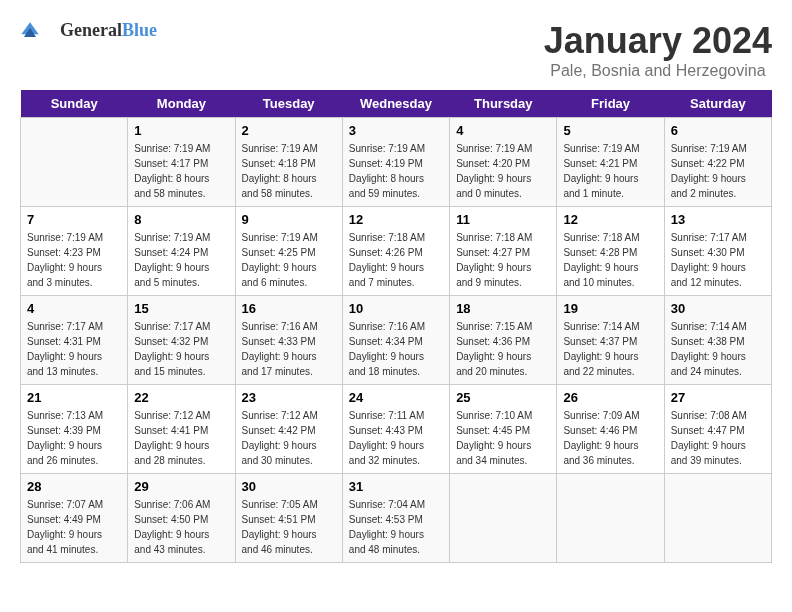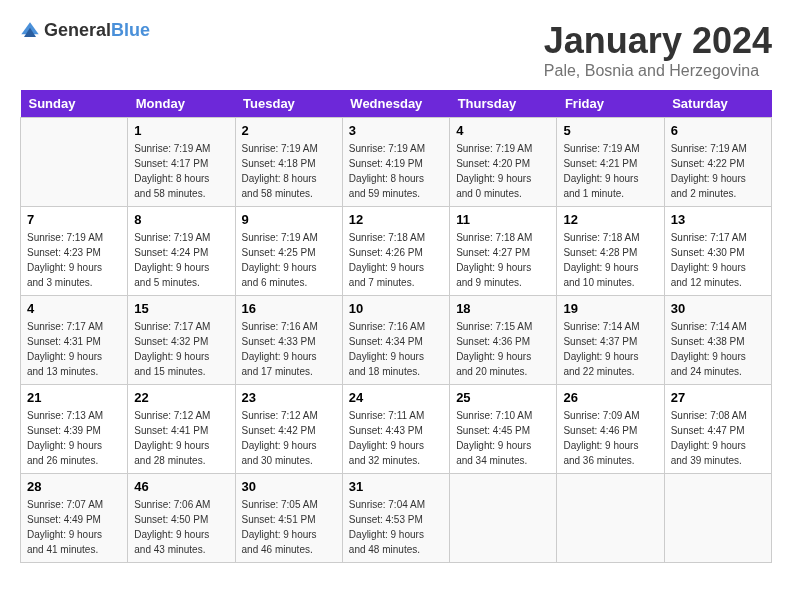--- a/index.html
+++ b/index.html
@@ -12,57 +12,58 @@
     }
     .header {
       display: flex;
       justify-content: space-between;
       align-items: flex-start;
       margin-bottom: 10px;
     }
     .logo {
       display: flex;
       align-items: center;
-      gap: 4px;
+      gap: 20px;
+      font-family: Liberation Serif, serif;
     }
     .logo-text-general {
       font-size: 18px;
       font-weight: bold;
       color: #333;
     }
     .logo-text-blue {
       font-size: 18px;
       font-weight: bold;
       color: #4a90d9;
     }
     .logo-icon {
       width: 20px;
       height: 20px;
     }
     .title-area {
-      text-align: left;
+      text-align: center;
     }
     .month-title {
       font-size: 36px;
       font-weight: bold;
       color: #333;
     }
     .location-title {
       font-size: 16px;
       color: #737373;
     }
     table {
       width: 100%;
       border-collapse: collapse;
       font-size: 11px;
     }
     thead tr th {
-      background-color: #6d28d9;
+      background-color: #4c1d95;
       color: #fff;
-      text-align: left;
+      text-align: center;
       padding: 6px 8px;
       font-size: 13px;
       font-weight: bold;
     }
     tbody tr td {
       border: 1px solid #ccc;
       vertical-align: top;
       padding: 5px 6px;
       width: 107px;
       min-height: 80px;
@@ -237,21 +238,21 @@
           <div class="day-number">27</div>
           <div class="day-info">Sunrise: 7:08 AM<br>Sunset: 4:47 PM<br>Daylight: 9 hours<br>and 39 minutes.</div>
         </td>
       </tr>
       <tr>
         <td>
           <div class="day-number">28</div>
           <div class="day-info">Sunrise: 7:07 AM<br>Sunset: 4:49 PM<br>Daylight: 9 hours<br>and 41 minutes.</div>
         </td>
         <td>
-          <div class="day-number">46</div>
+          <div class="day-number">29</div>
           <div class="day-info">Sunrise: 7:06 AM<br>Sunset: 4:50 PM<br>Daylight: 9 hours<br>and 43 minutes.</div>
         </td>
         <td>
           <div class="day-number">30</div>
           <div class="day-info">Sunrise: 7:05 AM<br>Sunset: 4:51 PM<br>Daylight: 9 hours<br>and 46 minutes.</div>
         </td>
         <td>
           <div class="day-number">31</div>
           <div class="day-info">Sunrise: 7:04 AM<br>Sunset: 4:53 PM<br>Daylight: 9 hours<br>and 48 minutes.</div>
         </td>

